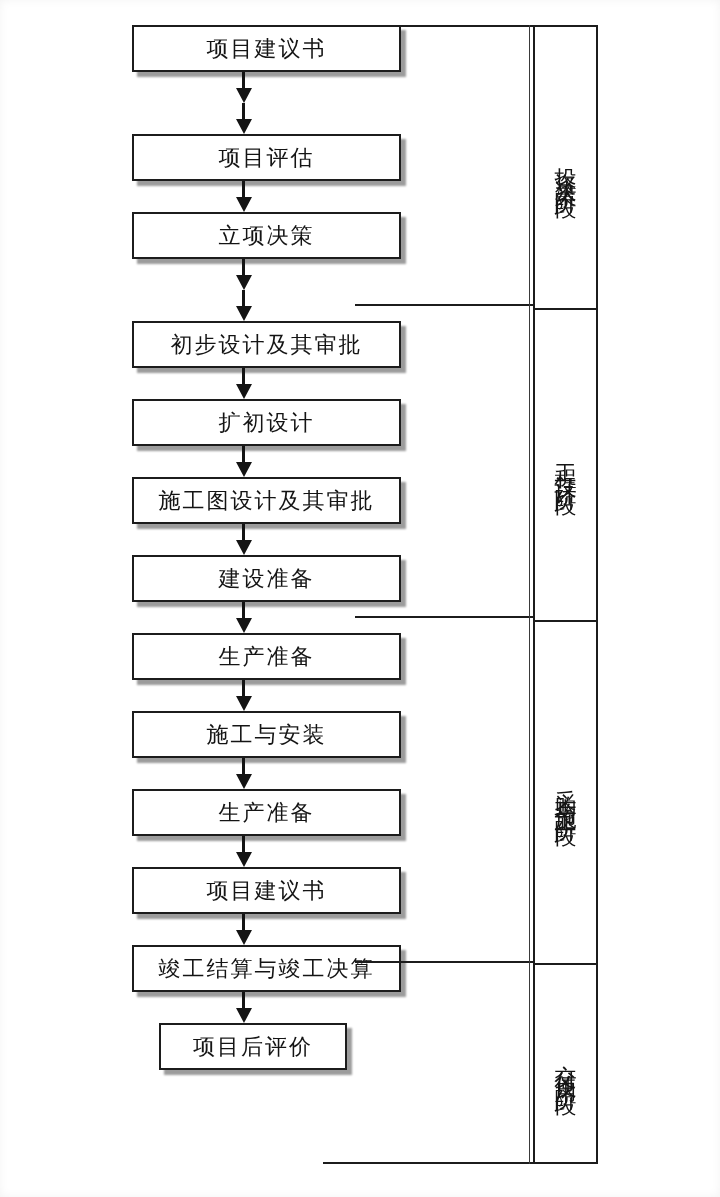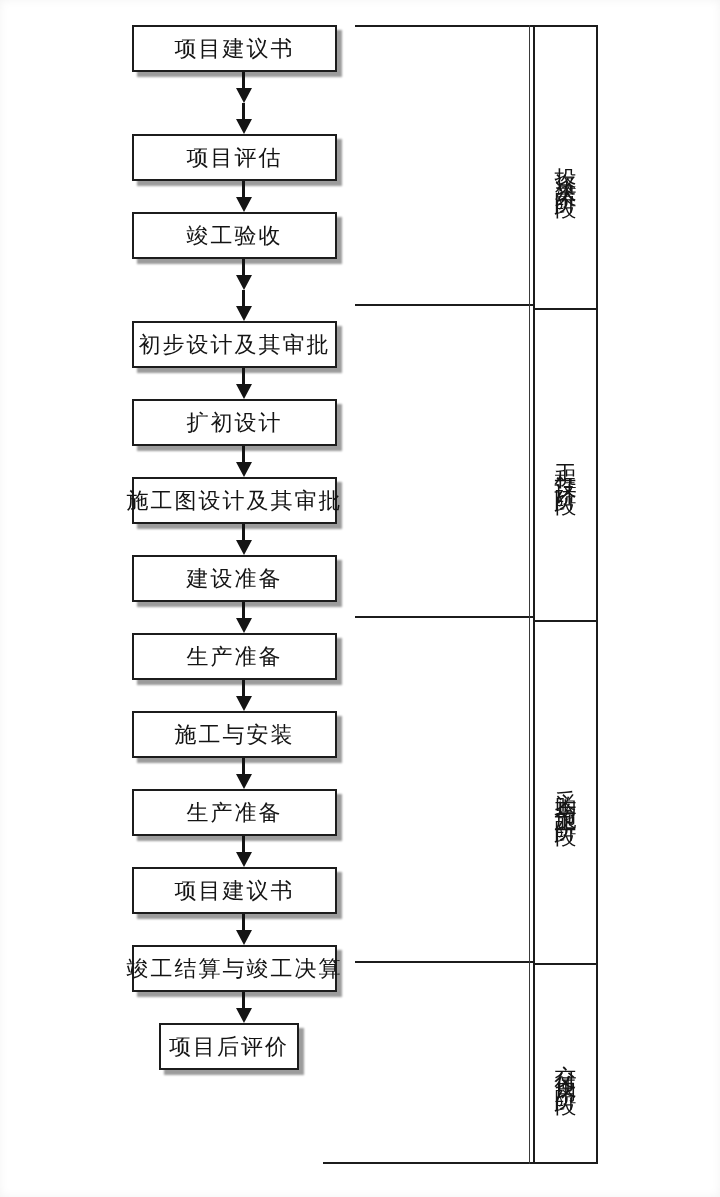--- a/index.html
+++ b/index.html
@@ -4,26 +4,26 @@
 <style>
   html,body{margin:0;padding:0;background:#ffffff;}
   .canvas{
     position:relative;width:720px;height:1197px;background:#ffffff;overflow:hidden;
     font-family:"Liberation Serif","DejaVu Serif",serif;
     box-shadow:inset 0 0 10px rgba(0,0,0,0.05);
   }
   
   .flow{position:absolute;left:132px;top:25px;width:223px;display:flex;flex-direction:column;}
   .step-box{
-    box-sizing:border-box;width:205px;height:47px;flex:0 0 47px;
+    box-sizing:border-box;width:269px;height:47px;flex:0 0 47px;
     border:2px solid #1c1c1c;background:#ffffff;
     box-shadow:5px 5px 2px #9c9c9c;
     display:flex;align-items:center;justify-content:center;
   }
-  .step-box:last-child{width:140px;margin-left:27px;}
+  .step-box:last-child{width:188px;margin-left:27px;}
   .step-label{font-size:22px;color:#141414;letter-spacing:2px;white-space:nowrap;}
   .arrow{height:31px;flex:0 0 31px;display:flex;flex-direction:column;align-items:center;}
   .arrow-stem{width:3px;flex:1;background:#141414;}
   .arrow-head{width:0;height:0;border-left:8px solid transparent;border-right:8px solid transparent;border-top:15px solid #141414;}
   
   .phase-col{
     position:absolute;left:533px;top:25px;width:65px;height:1139px;box-sizing:border-box;
     border:2px solid #1c1c1c;background:#ffffff;display:flex;flex-direction:column;
   }
   .phase-section{box-sizing:border-box;display:flex;align-items:center;justify-content:center;}
@@ -68,21 +68,21 @@
   <div class="step-box">
     <span class="step-label">项目评估</span>
   </div>
 
   <div class="arrow">
     <div class="arrow-stem"></div>
     <div class="arrow-head"></div>
   </div>
 
   <div class="step-box">
-    <span class="step-label">竣工验收</span>
+    <span class="step-label">立项决策</span>
   </div>
 
   <div class="arrow">
     <div class="arrow-stem"></div>
     <div class="arrow-head"></div>
   </div>
 
 
   <div class="arrow">
     <div class="arrow-stem"></div>

